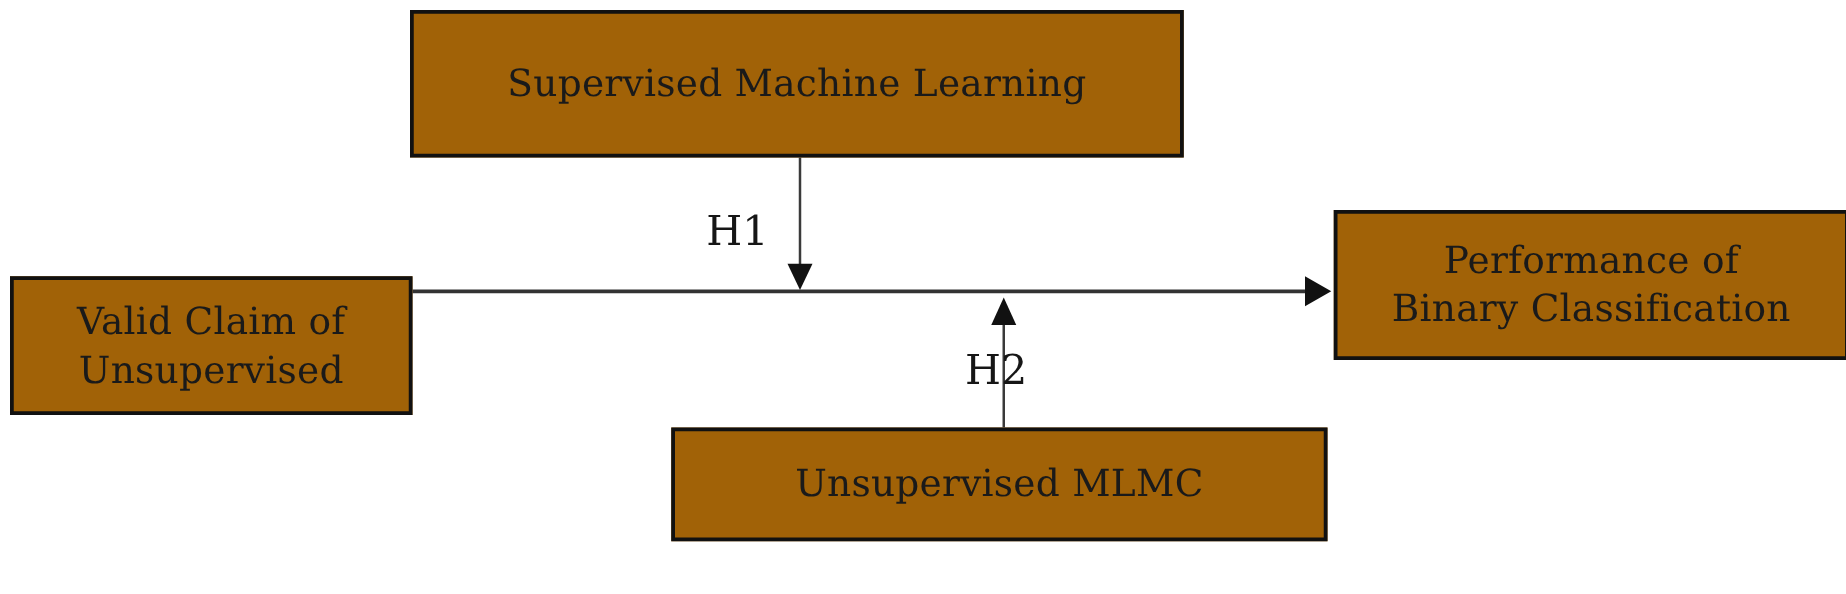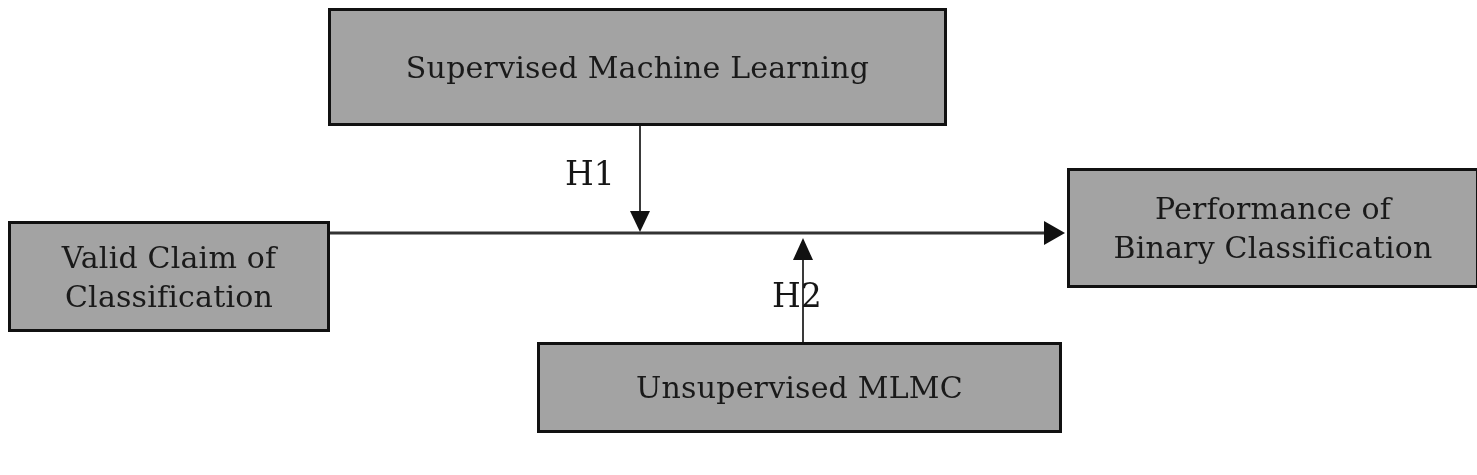--- a/index.html
+++ b/index.html
@@ -15,41 +15,41 @@
   }
   .connectors {
     position: absolute;
     left: 0; top: 0;
     width: 1477px; height: 475px;
     pointer-events: none;
   }
   .node {
     position: absolute;
     border: 3px solid #111111;
-    background: #a3a3a3;
+    background: #a16207;
     display: flex;
     flex-direction: column;
     align-items: center;
     justify-content: center;
     text-align: center;
     font-size: 30px;
     line-height: 39px;
     letter-spacing: 0.2px;
   }
   .node-supervised { left: 328px; top: 8px;   width: 619px; height: 118px; }
   .node-valid      { left: 8px;   top: 177px; width: 322px; height: 111px; margin-top: 44px; }
   .node-performance{ left: 1067px;top: 168px; width: 412px; height: 120px; }
   .node-unsupervised{ left: 537px;top: 342px; width: 525px; height: 91px; }
   .edge-label {
     position: absolute;
     font-size: 33px;
     line-height: 33px;
     color: #161616;
   }
-  .edge-label-h1 { left: 565px; top: 157px; }
+  .edge-label-h1 { left: 565px; top: 168px; }
   .edge-label-h2 { left: 772px; top: 279px; }
 </style>
 </head>
 <body>
 
 <div class="canvas">
 
   <svg class="connectors" viewBox="0 0 1477 475" xmlns="http://www.w3.org/2000/svg">
 
     <line x1="330" y1="233" x2="1045" y2="233" stroke="#333333" stroke-width="3"></line>
@@ -61,21 +61,21 @@
     <line x1="803" y1="342" x2="803" y2="258" stroke="#3a3a3a" stroke-width="2"></line>
     <polygon points="793,260 813,260 803,238" fill="#111111"></polygon>
   </svg>
 
   <div class="node node-supervised">
     <span>Supervised Machine Learning</span>
   </div>
 
   <div class="node node-valid">
     <span>Valid Claim of</span>
-    <span>Classification</span>
+    <span>Unsupervised</span>
   </div>
 
   <div class="node node-performance">
     <span>Performance of</span>
     <span>Binary Classification</span>
   </div>
 
   <div class="node node-unsupervised">
     <span>Unsupervised MLMC</span>
   </div>

